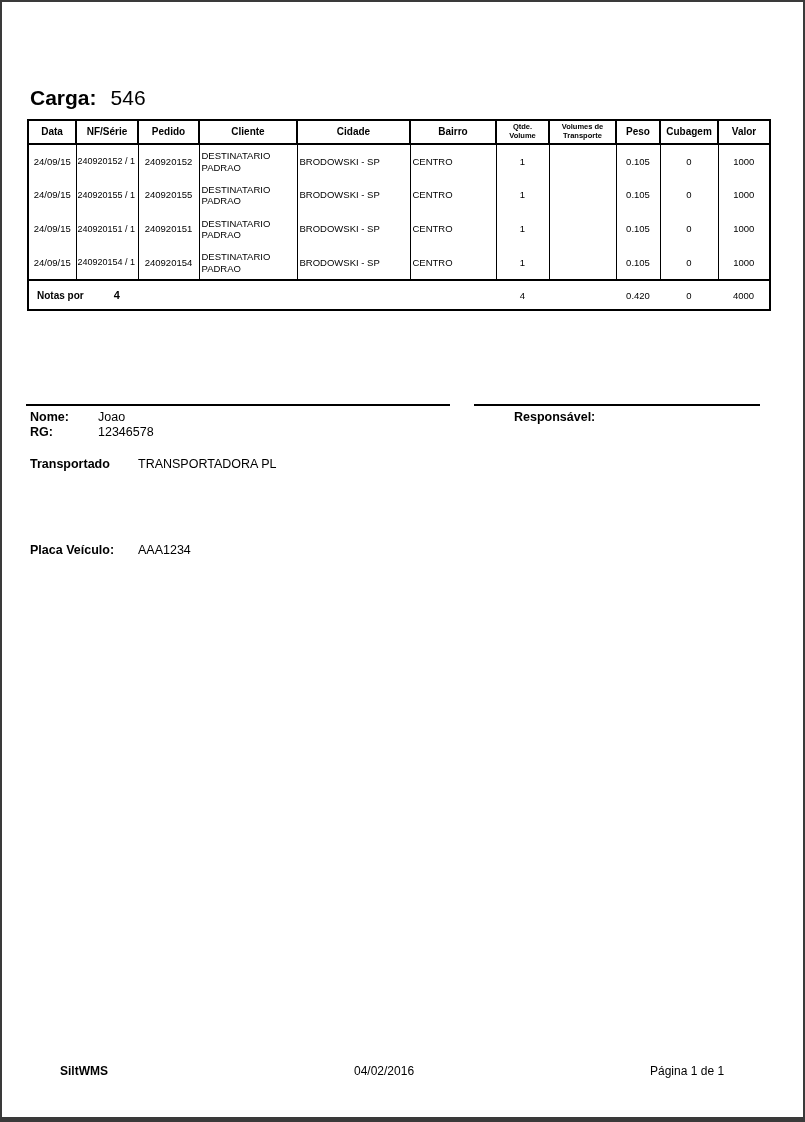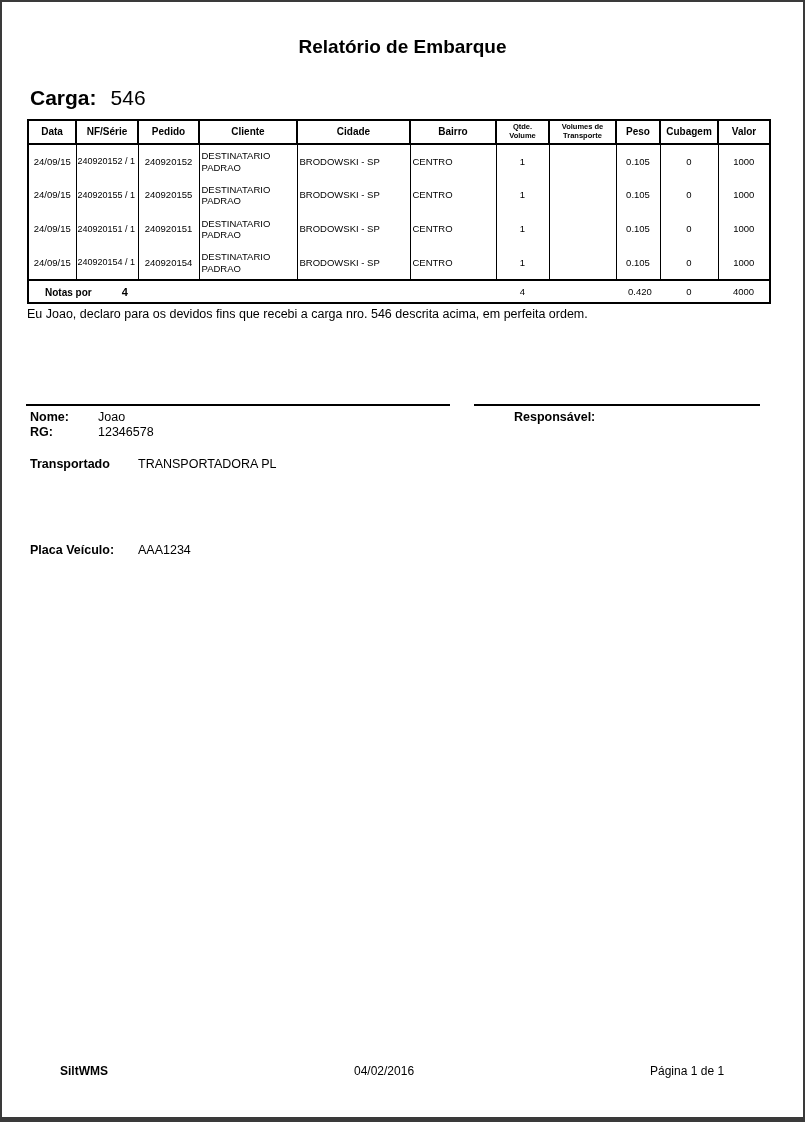--- a/index.html
+++ b/index.html
@@ -42,21 +42,21 @@
   .report-table tbody td:nth-child(1),
   .report-table tbody td:nth-child(3),
   .report-table tbody td:nth-child(7),
   .report-table tbody td:nth-child(8),
   .report-table tbody td:nth-child(9),
   .report-table tbody td:nth-child(10),
   .report-table tbody td:nth-child(11) { text-align:center; }
   .report-table tbody td:nth-child(2) { font-size:9px; padding-left:1px; }
   .report-table tfoot td {
     border-top:2px solid #000;
-    font-size:9.5px; height:23px; padding:1px 12px;
+    font-size:9.5px; height:30px; padding:1px 4px;
     text-align:center; vertical-align:middle;
   }
   .notas-cell { text-align:left !important; }
   .notas-label { font-weight:bold; font-size:10px; padding-left:4px; }
   .notas-count { font-weight:bold; font-size:11px; margin-left:30px; }
 
   .declaration {
     position:absolute; top:305px; left:25px; width:745px;
     font-size:12.5px;
   }
@@ -77,21 +77,20 @@
 
   .footer-app { position:absolute; left:58px; top:1062px; font-size:12px; font-weight:bold; }
   .footer-date { position:absolute; left:352px; top:1062px; font-size:12px; }
   .footer-page { position:absolute; left:648px; top:1062px; font-size:12px; }
 </style>
 </head>
 <body>
 
 <div class="page">
 
-  <div class="title">Relatório de Embarque</div>
 
   <div class="carga">
     <span class="carga-label">Carga:</span><span class="carga-value">546</span>
   </div>
 
   <table class="report-table">
     <colgroup>
       <col style="width:48px">
         <col style="width:62px">
         <col style="width:61px">
@@ -182,21 +181,20 @@
         </td>
         <td>4</td>
         <td></td>
         <td>0.420</td>
         <td>0</td>
         <td>4000</td>
       </tr>
     </tfoot>
   </table>
 
-  <div class="declaration">Eu Joao, declaro para os devidos fins que recebi a carga nro. 546 descrita acima, em perfeita ordem.</div>
 
   <div class="sig-line sig-line-left"></div>
   <div class="sig-line sig-line-right"></div>
 
   <div class="sig-row row-nome">
     <span class="lbl lbl-narrow">Nome:</span><span>Joao</span>
   </div>
   <div class="sig-row row-rg">
     <span class="lbl lbl-narrow">RG:</span><span>12346578</span>
   </div>

